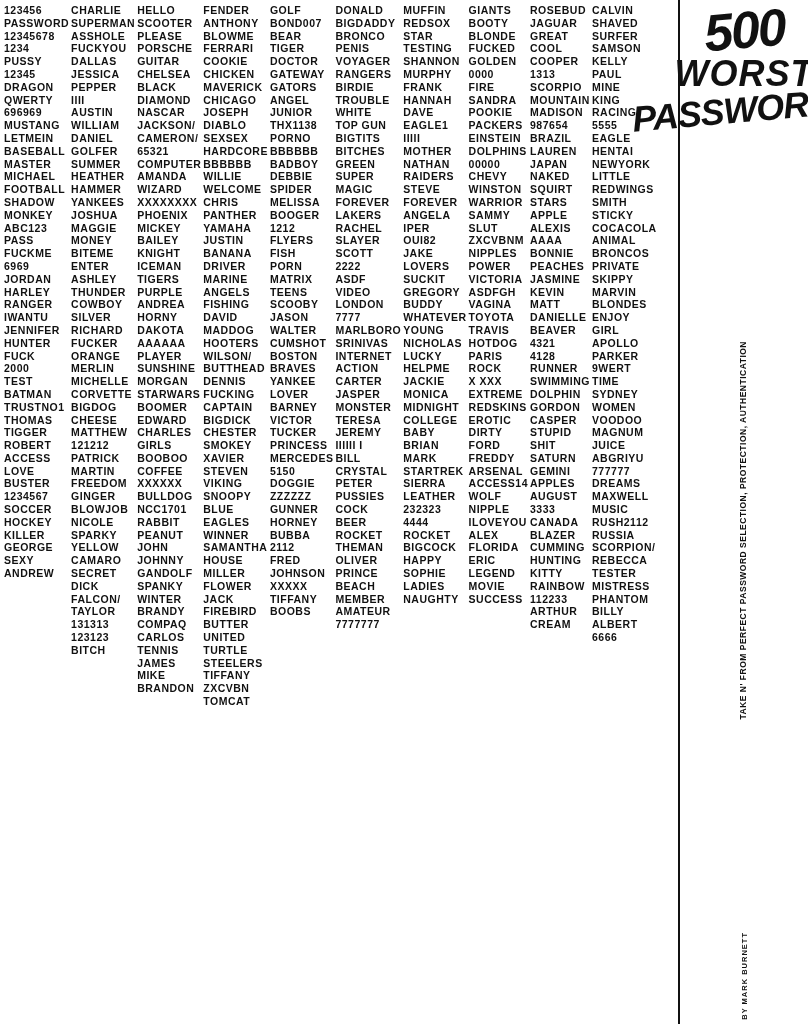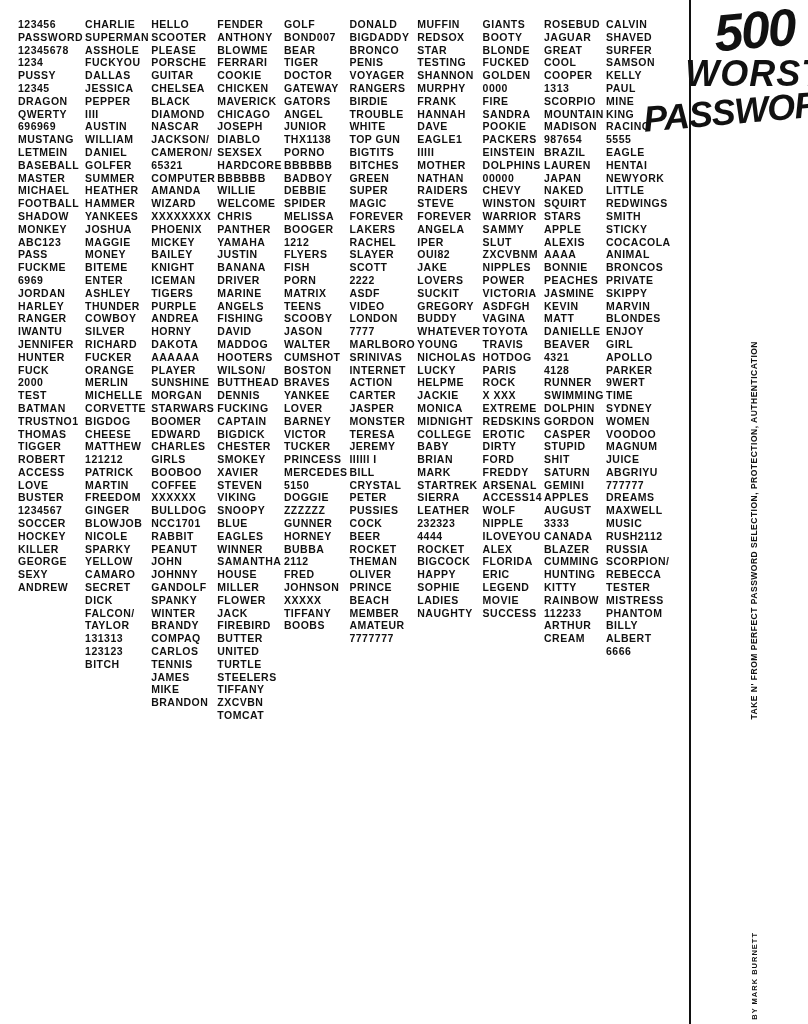--- a/index.html
+++ b/index.html
@@ -87,21 +87,21 @@
       color: #111;
       text-align: center;
       writing-mode: vertical-rl;
       transform: rotate(180deg);
       letter-spacing: 1px;
     }
     .words-columns {
       flex: 1;
       display: flex;
       flex-direction: row;
-      padding: 18px;
+      padding: 4px;
       gap: 2px;
     }
     .col {
       display: flex;
       flex-direction: column;
       gap: 0px;
     }
     .col .word {
       margin: 0;
       padding: 0;

